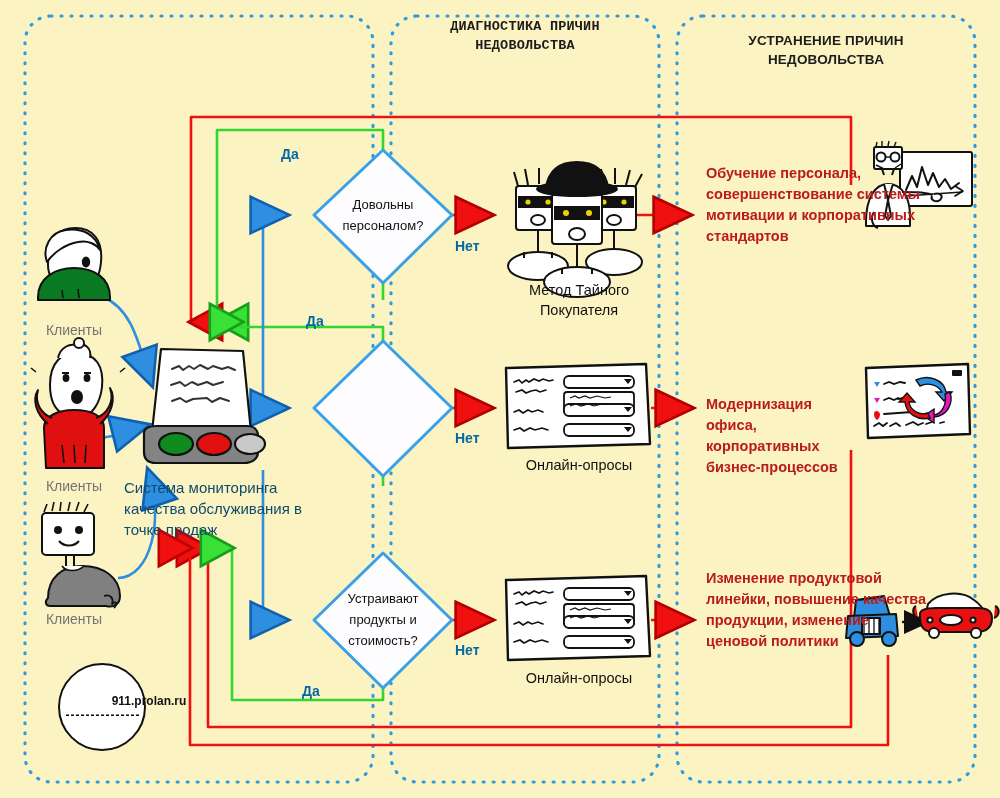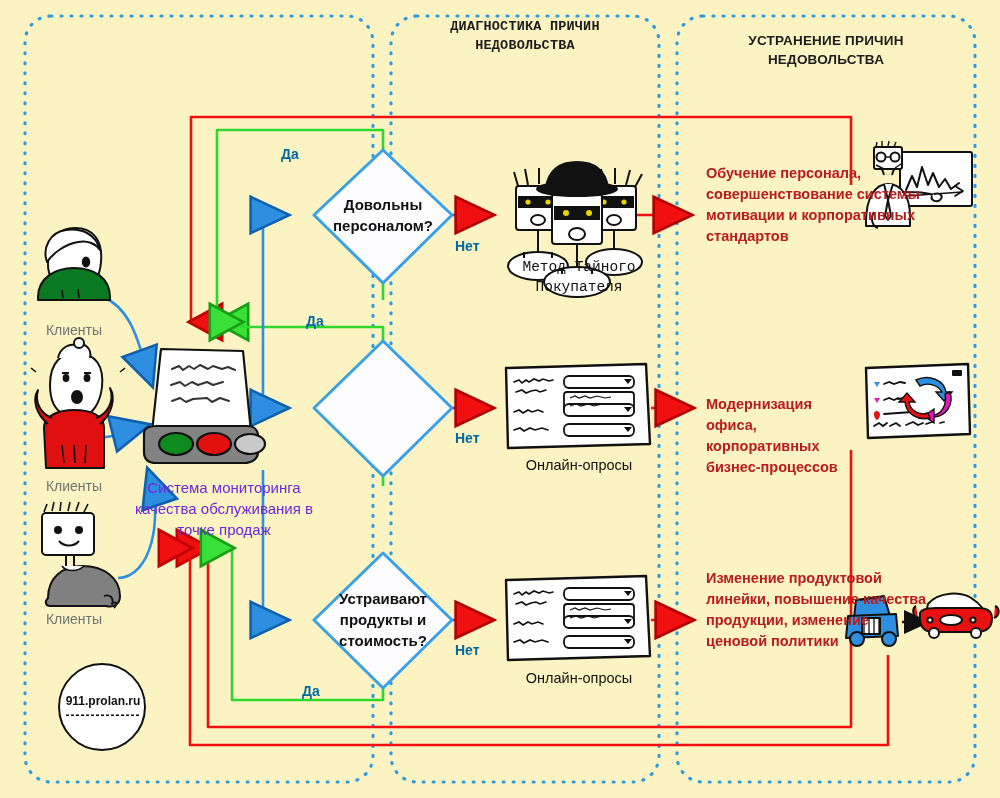--- a/index.html
+++ b/index.html
@@ -12,27 +12,27 @@
   }
   #stage{position:absolute;left:0;top:0;width:1000px;height:798px;}
   svg.layer{position:absolute;left:0;top:0;width:1000px;height:798px;overflow:visible;}
   .txt{position:absolute;color:#1a1a1a;}
 
   .panel-title{
     font-size:13.5px;font-weight:bold;letter-spacing:.2px;
     text-align:center;line-height:19px;color:#1c1c1c;
   }
   .diamond-label{
-    font-size:15px;font-weight:bold;text-align:center;line-height:21px;color:#111;
+    font-size:13px;font-weight:normal;text-align:center;line-height:21px;color:#111;
   }
   .caption{font-size:14.5px;text-align:center;line-height:20px;color:#111;}
   .action-text{font-size:14.5px;font-weight:bold;line-height:21px;color:#b91c1c;}
   .client-label{font-size:14px;color:#737373;text-align:center;}
   .edge-label{font-size:14px;font-weight:bold;color:#0369a1;}
-  .sys-label{font-size:15px;text-align:center;line-height:21px;color:#6d28d9;}
+  .sys-label{font-size:15px;line-height:21px;color:#0c4a6e;}
   .logo-text{font-size:12px;font-weight:bold;color:#111;text-align:center;}
 </style>
 </head>
 <body>
 
 <div id="stage">
 
   <svg class="layer" viewBox="0 0 1000 798">
     <defs>
       <marker id="mkRedDown" markerWidth="16" markerHeight="16" refX="8" refY="13" orient="auto">
@@ -315,30 +315,30 @@
   <div class="txt diamond-label" style="left:318px;top:588px;width:130px;">Устраивают продукты и стоимость?</div>
 
   <div class="txt edge-label" style="left:281px;top:146px;">Да</div>
   <div class="txt edge-label" style="left:306px;top:313px;">Да</div>
   <div class="txt edge-label" style="left:302px;top:683px;">Да</div>
 
   <div class="txt edge-label" style="left:455px;top:238px;">Нет</div>
   <div class="txt edge-label" style="left:455px;top:430px;">Нет</div>
   <div class="txt edge-label" style="left:455px;top:642px;">Нет</div>
 
-  <div class="txt caption" style="left:500px;top:257px;width:158px;font-family:Liberation Mono, monospace;">Метод Тайного Покупателя</div>
+  <div class="txt caption" style="left:500px;top:280px;width:158px;">Метод Тайного Покупателя</div>
   <div class="txt caption" style="left:500px;top:455px;width:158px;">Онлайн-опросы</div>
   <div class="txt caption" style="left:500px;top:668px;width:158px;">Онлайн-опросы</div>
 
   <div class="txt action-text" style="left:706px;top:163px;width:222px;">Обучение персонала, совершенствование системы мотивации и корпоративных стандартов</div>
   <div class="txt action-text" style="left:706px;top:394px;width:150px;">Модернизация офиса, корпоративных бизнес-процессов</div>
   <div class="txt action-text" style="left:706px;top:568px;width:222px;">Изменение продуктовой линейки, повышение качества продукции, изменение ценовой политики</div>
 
   <div class="txt client-label" style="left:32px;top:322px;width:84px;">Клиенты</div>
   <div class="txt client-label" style="left:32px;top:478px;width:84px;">Клиенты</div>
   <div class="txt client-label" style="left:32px;top:611px;width:84px;">Клиенты</div>
 
   <div class="txt sys-label" style="left:124px;top:477px;width:200px;">Система мониторинга качества обслуживания в точке продаж</div>
 
-  <div class="txt logo-text" style="left:60px;top:694px;width:86px;">911.prolan.ru</div>
+  <div class="txt logo-text" style="left:60px;top:694px;width:86px;padding-left:46px;">911.prolan.ru</div>
   <div class="txt logo-text" style="left:60px;top:708px;width:86px;letter-spacing:1px;">---------------</div>
 
 </div>
 
 </body></html>

